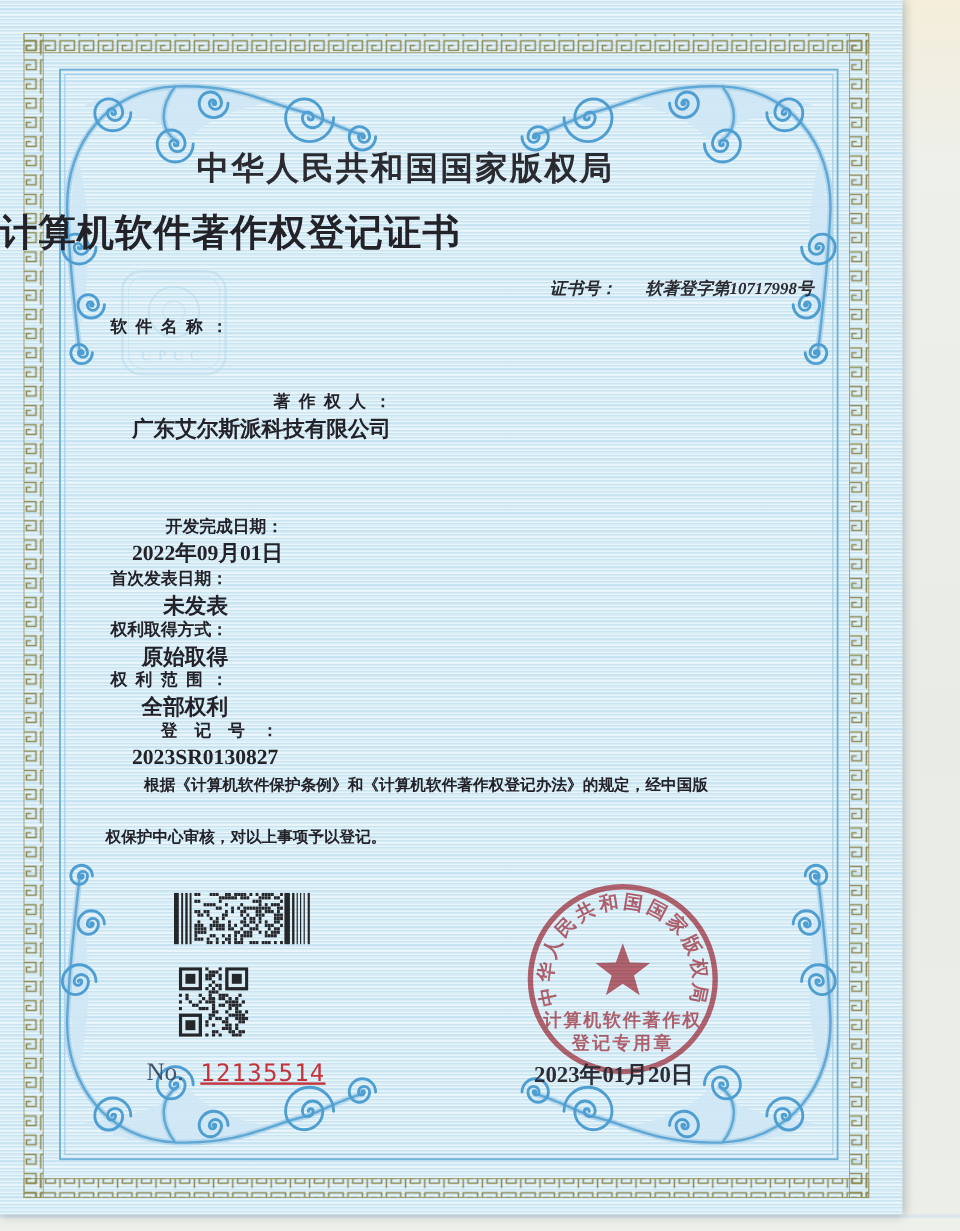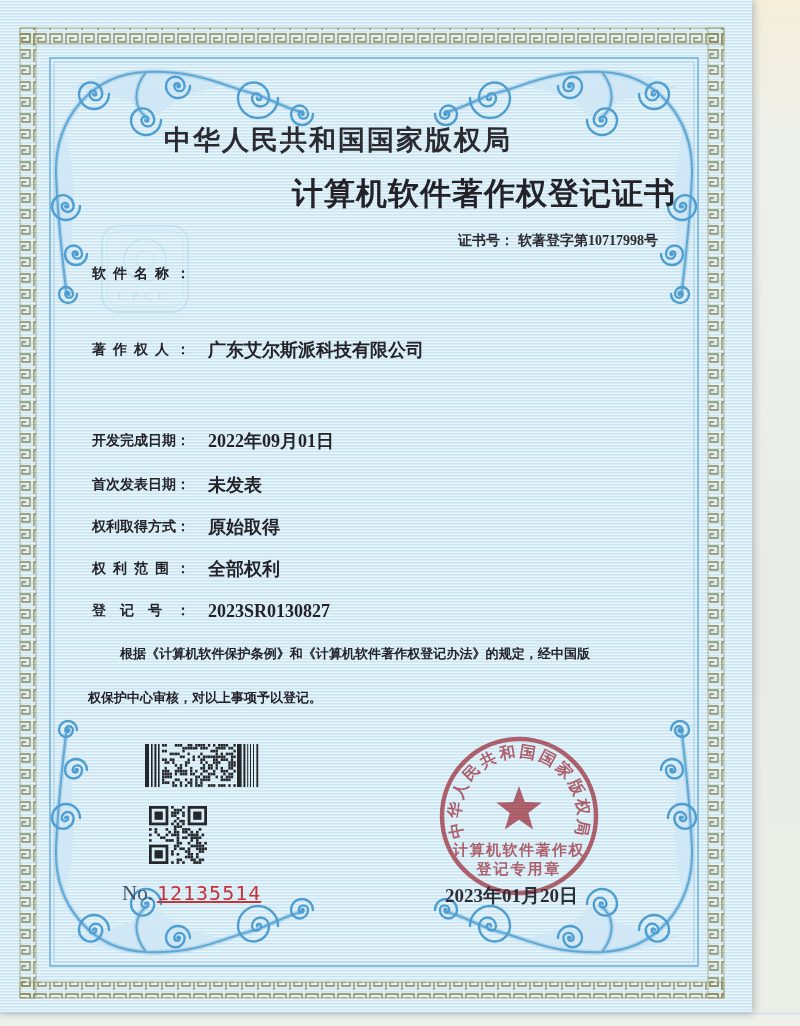--- a/index.html
+++ b/index.html
@@ -26,43 +26,43 @@
       rgba(217,237,247,0) 2px 3px);
     box-shadow:3px 0 7px rgba(100,120,130,.28), 0 3px 7px rgba(100,120,130,.2);
   }
   .frame{position:absolute;left:0;top:0;width:752px;height:1014px;}
   .txt{position:absolute;color:#26262c;}
   .authority{
     top:122px;left:0;width:676px;text-align:center;
     font-size:27px;font-weight:700;letter-spacing:2px;color:#2a2a31;
   }
   .cert-title{
-    top:173px;left:0;width:676px;text-align:right;
+    top:173px;left:0;width:676px;text-align:left;
     font-size:31px;font-weight:700;letter-spacing:1px;color:#222228;
   }
   .certno{
-    top:232px;left:458px;display:flex;gap:4px;
-    font-size:14px;font-weight:700;color:#2a2a31;white-space:nowrap;
-  }
-  .field{position:absolute;left:92px;display:flex;align-items:center;white-space:nowrap;}
+    top:232px;left:458px;display:flex;gap:24px;
+    font-size:14px;font-weight:700;color:#2a2a31;white-space:nowrap;font-style:italic;
+  }
+  .field{position:absolute;left:92px;display:flex;align-items:flex-end;white-space:nowrap;flex-direction:column;}
   .flabel{
     display:inline-block;width:98px;font-size:14px;font-weight:700;color:#222228;
     text-align:justify;text-align-last:justify;text-justify:inter-character;line-height:20px;
   }
   .fvalue{font-size:18px;font-weight:700;color:#222228;margin-left:18px;line-height:22px;}
   .fvalue-wrap{display:flex;flex-direction:column;margin-left:18px;}
   .fvalue-wrap .fvalue{margin-left:0;line-height:30px;}
   .statement{
     position:absolute;top:632px;left:88px;width:502px;margin:0;
     font-size:13px;font-weight:700;line-height:44px;color:#222228;
     text-indent:32px;text-align:justify;
   }
   .barcode{position:absolute;left:145px;top:744px;width:118px;height:43px;}
   .qrcode{position:absolute;left:149px;top:806px;width:58px;height:58px;}
-  .serial{position:absolute;left:122px;top:881px;display:flex;align-items:flex-start;gap:4px;}
+  .serial{position:absolute;left:122px;top:881px;display:flex;align-items:center;gap:14px;}
   .serial-prefix{font-size:21px;color:#44526d;}
   .serial-digits{
     font-family:"DejaVu Sans Mono","Liberation Mono",monospace;
     font-size:20px;color:var(--serial-red,#c5343b);letter-spacing:1px;text-decoration:underline;
   }
   .issue-date{
     position:absolute;left:438px;top:883px;width:140px;text-align:right;
     font-size:19px;font-weight:700;color:#2c2c34;white-space:nowrap;
   }
   .seal{
@@ -173,21 +173,21 @@
     <div class="txt certno">
       <span>证书号：</span>
       <span>软著登字第10717998号</span>
     </div>
 
     <div class="field" style="top:264px">
       <span class="flabel">软件名称：</span>
       <div class="fvalue-wrap">
       </div>
     </div>
-    <div class="field" style="top:339px">
+    <div class="field" style="top:326px">
       <span class="flabel">著作权人：</span>
       <span class="fvalue">广东艾尔斯派科技有限公司</span>
     </div>
     <div class="field" style="top:430px">
       <span class="flabel">开发完成日期：</span>
       <span class="fvalue">2022年09月01日</span>
     </div>
     <div class="field" style="top:474px">
       <span class="flabel">首次发表日期：</span>
       <span class="fvalue">未发表</span>

